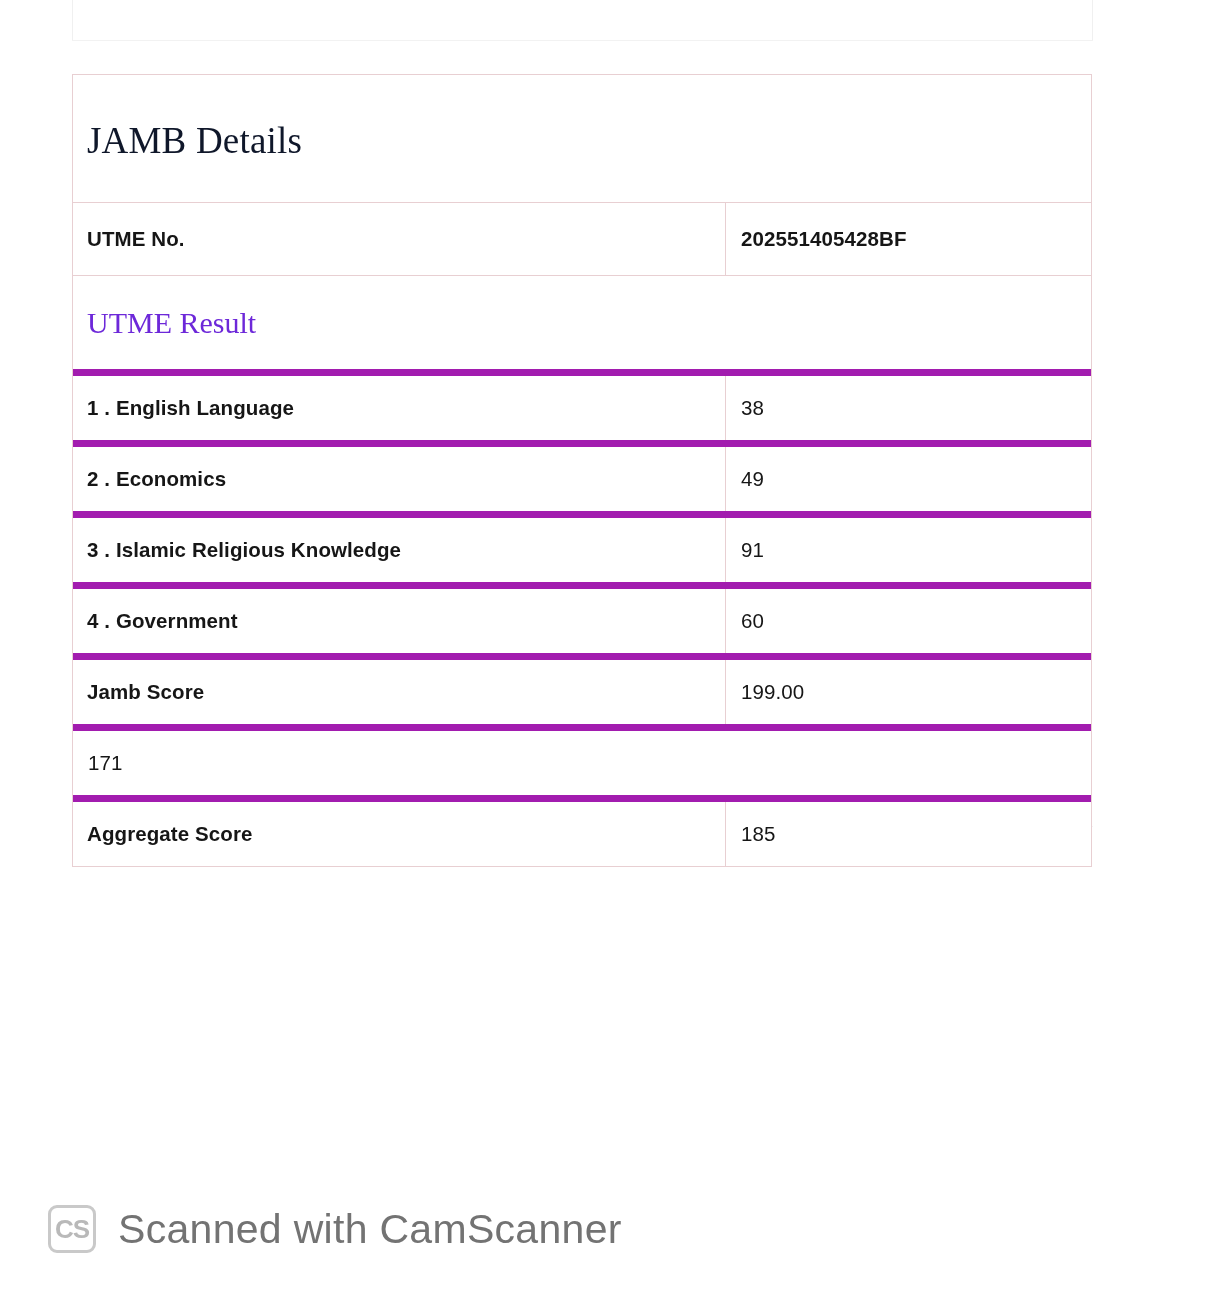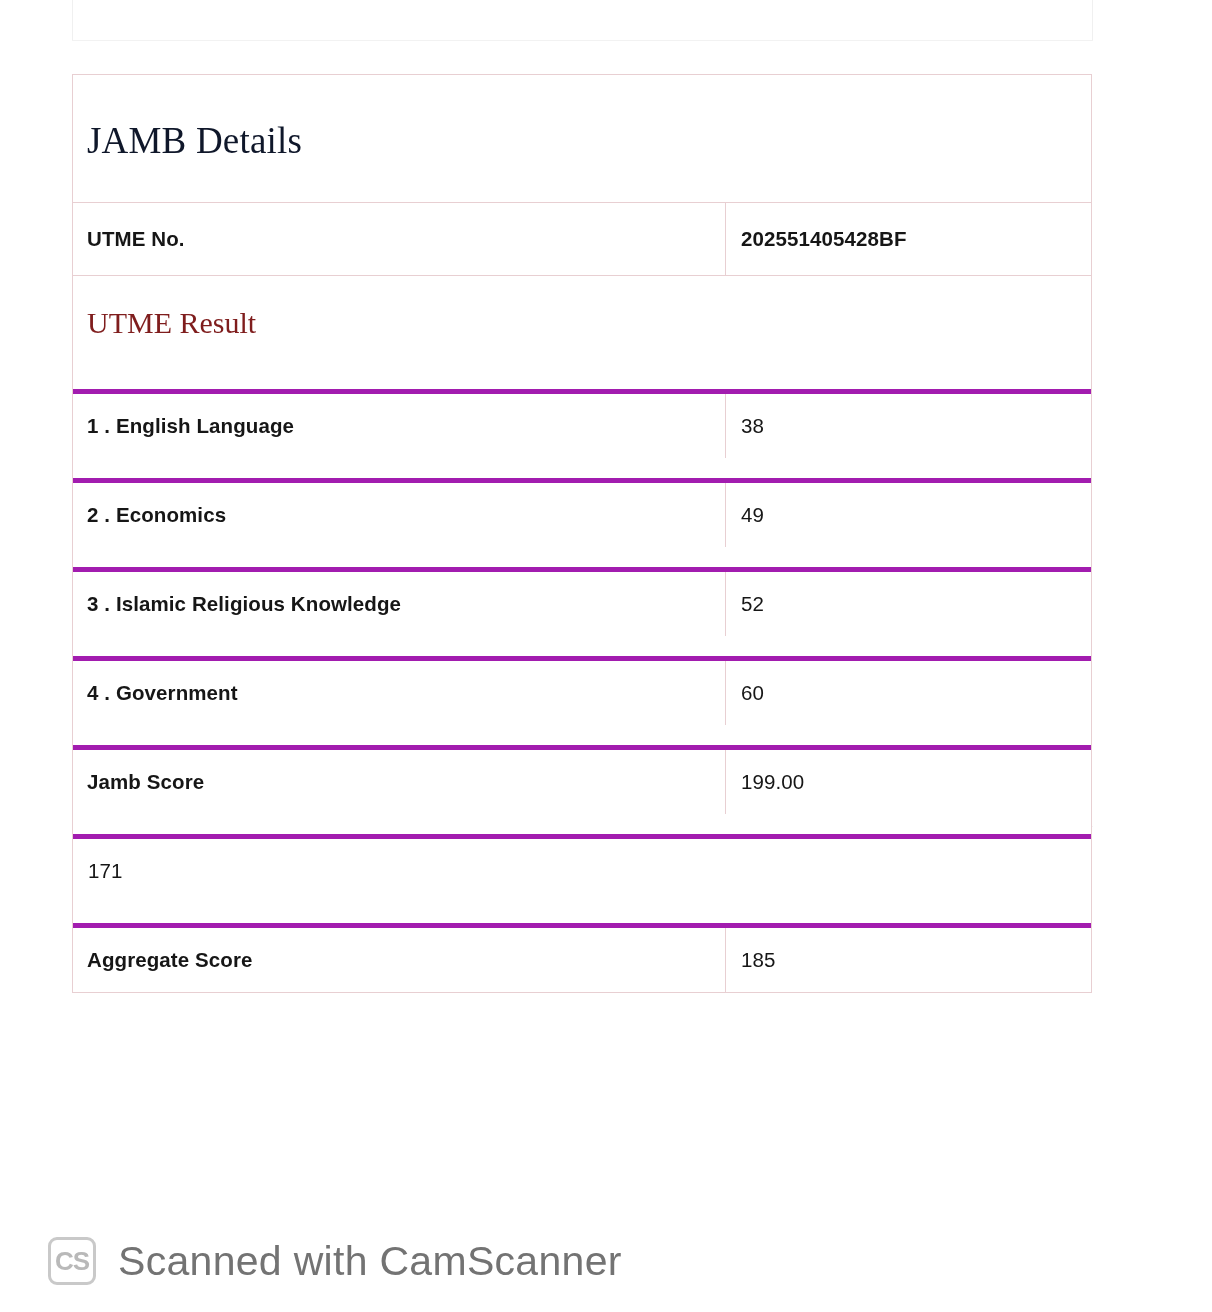--- a/index.html
+++ b/index.html
@@ -67,32 +67,31 @@
     color: #0f172a;
     padding: 46px 0 40px 14px;
     line-height: 1.1;
     letter-spacing: 0.2px;
   }
 
   .section-title {
     font-family: "Liberation Serif", serif;
     font-size: 30px;
     font-weight: 400;
-    color: #7f1d1d;
+    color: #6d28d9;
     padding: 30px 0 30px 14px;
     line-height: 1.1;
   }
 
   .row {
     display: flex;
     border-top: 1px solid #e8cfd2;
   }
   .row.sub {
-    border-top: 5px solid #a21caf;
-    margin-top: 20px;
+    border-top: 7px solid #a21caf;
   }
   .row .label {
     width: 653px;
     box-sizing: border-box;
     padding: 20px 0 20px 14px;
     font-size: 20.5px;
     font-weight: bold;
     color: #161616;
     border-right: 1px solid #e8cfd2;
     letter-spacing: 0.1px;
@@ -118,21 +117,20 @@
   }
 
   
   .watermark {
     position: absolute;
     left: 48px;
     top: 1205px;
     display: flex;
     align-items: center;
     opacity: 1;
-    margin-top: 32px;
   }
   .cs-badge {
     width: 48px;
     height: 48px;
     border: 3px solid #c9c9c9;
     border-radius: 9px;
     box-sizing: border-box;
     display: flex;
     align-items: center;
     justify-content: center;
@@ -176,21 +174,21 @@
     <div class="value">38</div>
   </div>
 
   <div class="row sub">
     <div class="label">2 . Economics</div>
     <div class="value">49</div>
   </div>
 
   <div class="row sub">
     <div class="label">3 . Islamic Religious Knowledge</div>
-    <div class="value">52</div>
+    <div class="value">91</div>
   </div>
 
   <div class="row sub">
     <div class="label">4 . Government</div>
     <div class="value">60</div>
   </div>
 
   <div class="row sub">
     <div class="label">Jamb Score</div>
     <div class="value">199.00</div>

